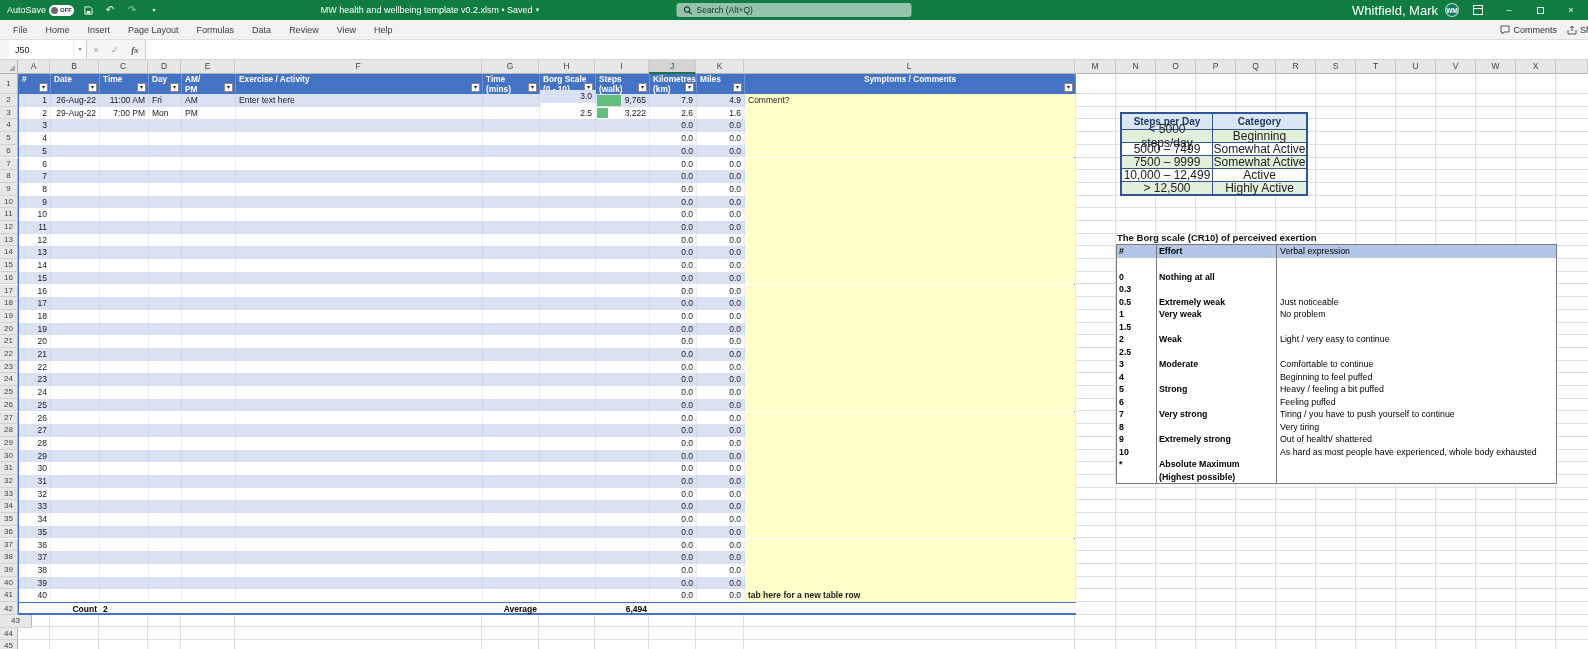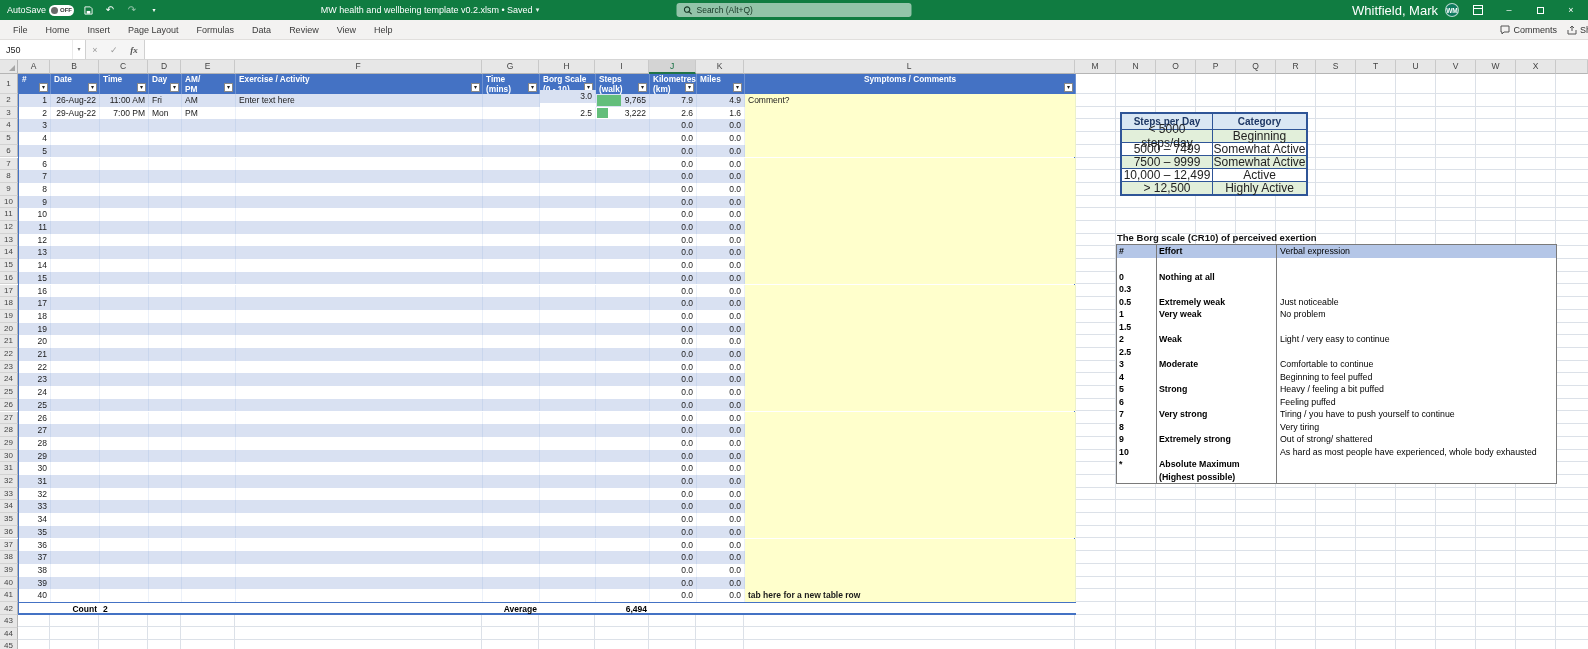--- a/index.html
+++ b/index.html
@@ -28,21 +28,21 @@
   .sq{width:7px;height:7px;border:1px solid #fff;display:inline-block;}
   
   .ribbon{position:absolute;top:20px;left:0;width:1588px;height:20px;background:#F3F2F1;border-bottom:1px solid #E1DFDD;}
   .tabs{display:flex;height:20px;padding-left:4px;}
   .tab{padding:0 9px;line-height:20px;font-size:9px;color:#3b3b3b;white-space:nowrap;}
   .ribbon-right{position:absolute;right:-16px;top:0;height:20px;display:flex;align-items:center;gap:10px;}
   .rr-btn{display:flex;align-items:center;gap:3px;font-size:9px;color:#333;white-space:nowrap;}
   
   .formulabar{position:absolute;top:40px;left:0;width:1588px;height:20px;background:#F5F5F5;
     border-bottom:1px solid #D5D5D5;display:flex;align-items:stretch;}
-  .namebox{width:86px;background:#fff;border-right:1px solid #D0D0D0;display:flex;align-items:center;font-size:9px;color:#222;}
+  .namebox{width:78px;background:#fff;border-right:1px solid #D0D0D0;display:flex;align-items:center;font-size:9px;color:#222;margin-left:9px;}
   .namebox .nb-val{flex:1;padding-left:6px;}
   .nb-caret{width:13px;text-align:center;color:#777;font-size:6px;border-left:1px solid #EAEAEA;align-self:stretch;line-height:19px;}
   .fb-btns{width:58px;display:flex;align-items:center;justify-content:space-around;color:#9a9a9a;font-size:9px;}
   .fx{font-style:italic;color:#555;font-weight:bold;font-family:"Liberation Serif",serif;}
   .fb-input{flex:1;background:#fff;border-left:1px solid #D0D0D0;}
   
   .sheet{position:absolute;top:60px;left:0;width:1588px;height:589px;background:#fff;overflow:hidden;}
   .gl{position:absolute;background:#DCE1E8;}
   .corner{position:absolute;background:#E7E7E7;border-right:1px solid #B5B5B5;border-bottom:1px solid #B5B5B5;}
   .corner::after{content:"";position:absolute;right:2px;bottom:2px;border-left:6px solid transparent;border-bottom:6px solid #A6A6A6;}
@@ -305,21 +305,21 @@
     <div class="rhd" style="left: 0px; top: 427.7px; width: 18px; height: 12.7px; line-height: 12.7px;">33</div>
     <div class="rhd" style="left: 0px; top: 440.4px; width: 18px; height: 12.7px; line-height: 12.7px;">34</div>
     <div class="rhd" style="left: 0px; top: 453.1px; width: 18px; height: 12.7px; line-height: 12.7px;">35</div>
     <div class="rhd" style="left: 0px; top: 465.8px; width: 18px; height: 12.7px; line-height: 12.7px;">36</div>
     <div class="rhd" style="left: 0px; top: 478.5px; width: 18px; height: 12.7px; line-height: 12.7px;">37</div>
     <div class="rhd" style="left: 0px; top: 491.2px; width: 18px; height: 12.7px; line-height: 12.7px;">38</div>
     <div class="rhd" style="left: 0px; top: 503.9px; width: 18px; height: 12.7px; line-height: 12.7px;">39</div>
     <div class="rhd" style="left: 0px; top: 516.6px; width: 18px; height: 12.7px; line-height: 12.7px;">40</div>
     <div class="rhd" style="left: 0px; top: 529.3px; width: 18px; height: 12.7px; line-height: 12.7px;">41</div>
     <div class="rhd" style="left: 0px; top: 542px; width: 18px; height: 13px; line-height: 13px;">42</div>
-    <div class="rhd" style="left: 0px; top: 555px; width: 18px; height: 12.7px; line-height: 12.7px;">43</div>
+    <div class="rhd" style="left: 0px; top: 555px; width: 32px; height: 12.7px; line-height: 12.7px;">43</div>
     <div class="rhd" style="left: 0px; top: 567.7px; width: 18px; height: 12.7px; line-height: 12.7px;">44</div>
     <div class="rhd" style="left: 0px; top: 580.4px; width: 18px; height: 12.7px; line-height: 12.7px;">45</div>
     <div class="tbl" style="left: 18px; top: 14px; width: 1057px; height: 541px;">
       <div class="th" style="left: 0px; top: 0px; width: 32px; height: 20px;">#<div class="flt">▾</div></div>
       <div class="th" style="left: 32px; top: 0px; width: 49px; height: 20px;">Date<div class="flt">▾</div></div>
       <div class="th" style="left: 81px; top: 0px; width: 49px; height: 20px;">Time<div class="flt">▾</div></div>
       <div class="th" style="left: 130px; top: 0px; width: 33px; height: 20px;">Day<div class="flt">▾</div></div>
       <div class="th" style="left: 163px; top: 0px; width: 54px; height: 20px;">AM/
 PM<div class="flt">▾</div></div>
       <div class="th" style="left: 217px; top: 0px; width: 247px; height: 20px;">Exercise / Activity<div class="flt">▾</div></div>
@@ -919,21 +919,21 @@
         <div class="bc2">Tiring / you have to push yourself to continue</div>
       </div>
       <div class="br" style="height: 12.5px;">
         <div class="bc0">8</div>
         <div class="bc1"></div>
         <div class="bc2">Very tiring</div>
       </div>
       <div class="br" style="height: 12.5px;">
         <div class="bc0">9</div>
         <div class="bc1">Extremely strong</div>
-        <div class="bc2">Out of strong/ shattered</div>
+        <div class="bc2">Out of health/ shattered</div>
       </div>
       <div class="br" style="height: 12.5px;">
         <div class="bc0">10</div>
         <div class="bc1"></div>
         <div class="bc2">As hard as most people have experienced, whole body exhausted</div>
       </div>
       <div class="br" style="height: 12.5px;">
         <div class="bc0">*</div>
         <div class="bc1">Absolute Maximum</div>
         <div class="bc2"></div>

